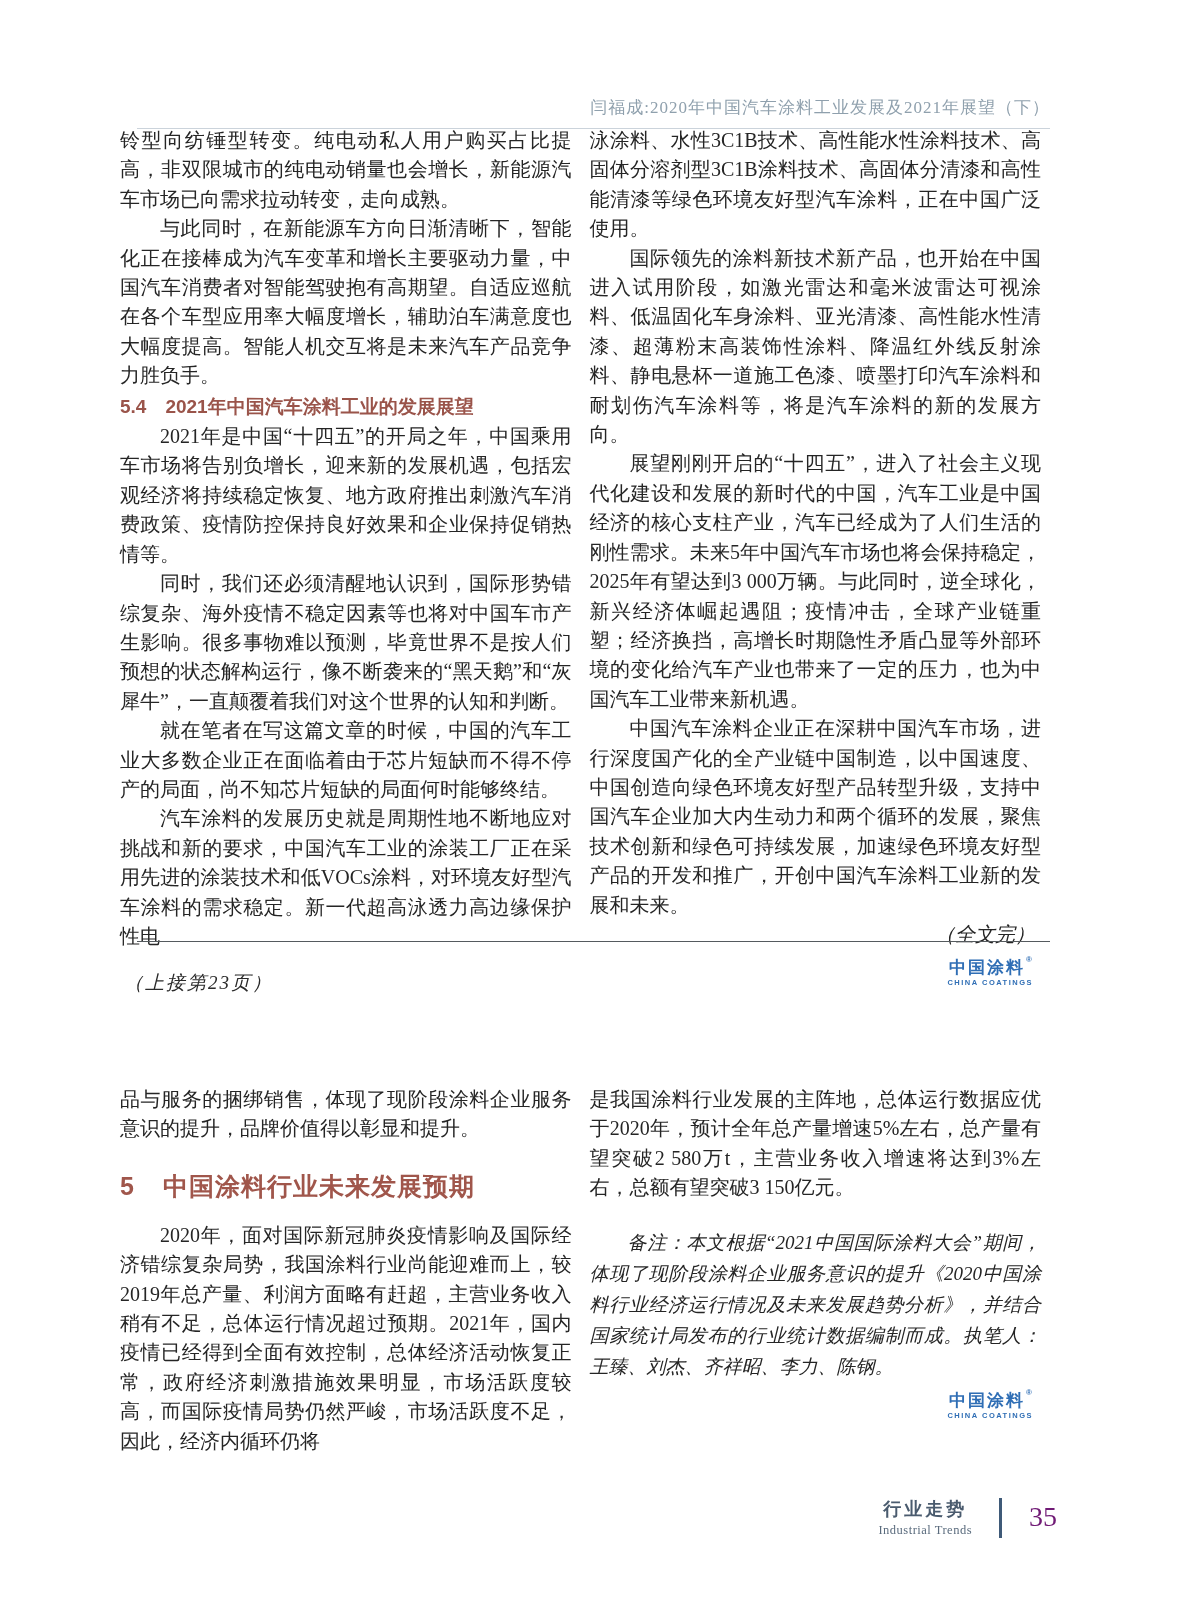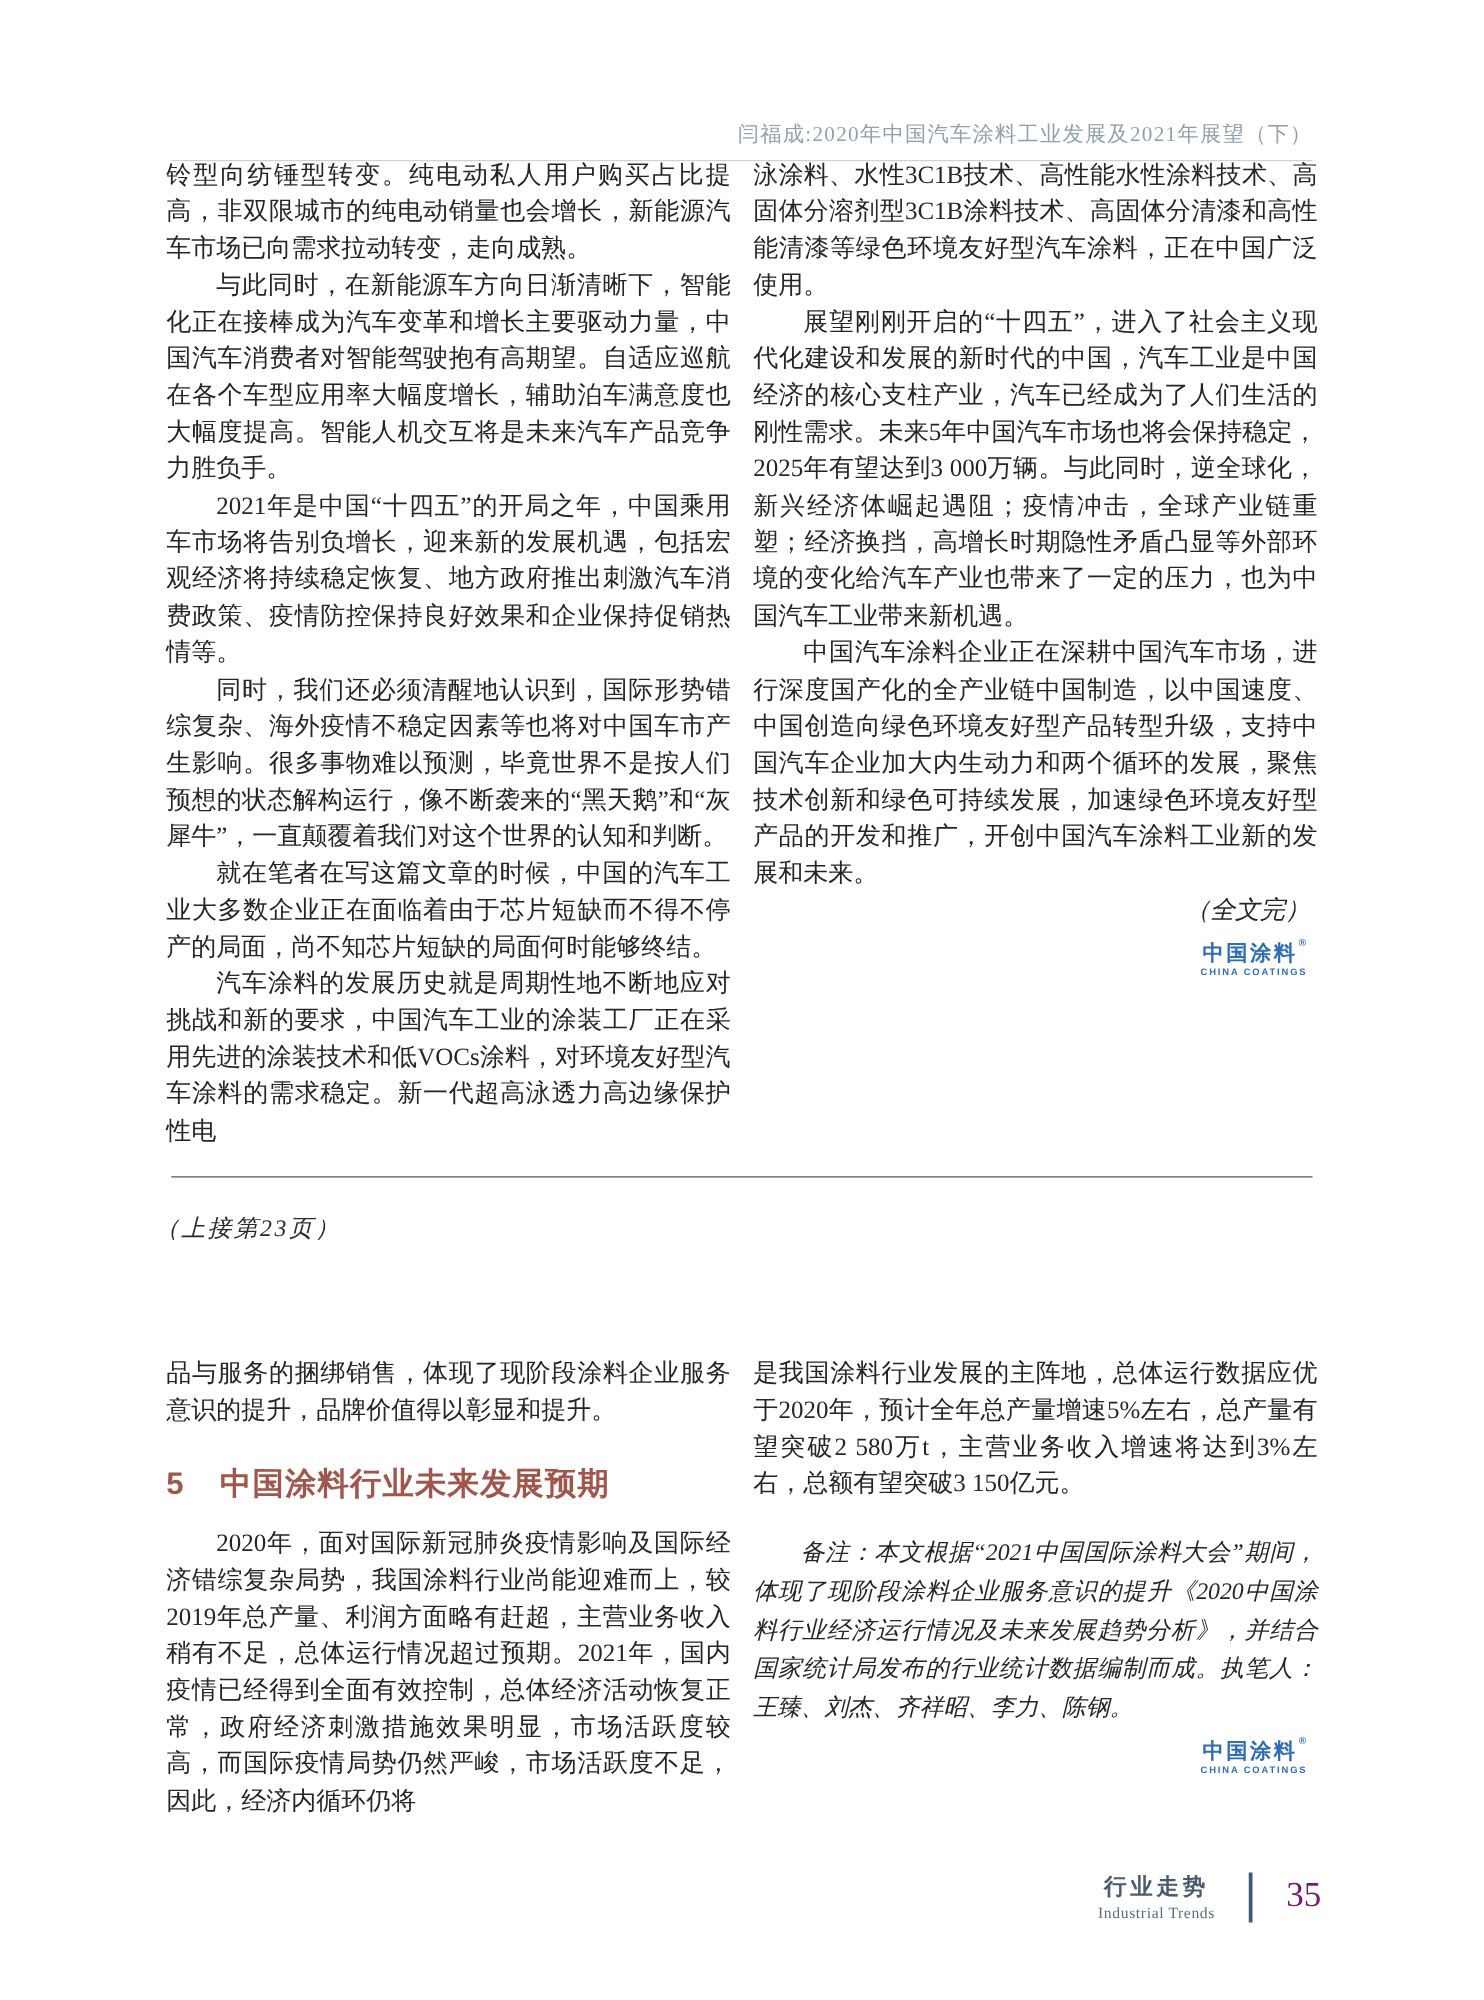--- a/index.html
+++ b/index.html
@@ -9,21 +9,21 @@
     overflow:hidden;
   }
   .running-header {
     position:absolute; top:76px; left:137px; width:913px;
     text-align:right; font-size:17px; letter-spacing:1px;
     color:#8fa0ad; padding-bottom:9px; border-bottom:1px solid #cbd3db;
     font-family:"Liberation Serif","DejaVu Serif",serif;
     margin-top:20px;
   }
   .columns {
-    position:absolute; left:133px; width:921px;
+    position:absolute; left:120px; width:921px;
     display:flex; gap:18px;
   }
   .columns.top { top:126px; }
   .columns.bottom { top:1085px; }
   .col { flex:1; min-width:0; }
   .col p {
     margin:0; font-size:20px; line-height:29.4px; text-align:justify;
     color:#252525;
   }
   .col p.indent { text-indent:2em; }
@@ -84,27 +84,29 @@
 </style>
 </head>
 <body>
 
 <div class="running-header">闫福成:2020年中国汽车涂料工业发展及2021年展望（下）</div>
 
 <div class="columns top">
   <div class="col">
     <p>铃型向纺锤型转变。纯电动私人用户购买占比提高，非双限城市的纯电动销量也会增长，新能源汽车市场已向需求拉动转变，走向成熟。</p>
     <p class="indent">与此同时，在新能源车方向日渐清晰下，智能化正在接棒成为汽车变革和增长主要驱动力量，中国汽车消费者对智能驾驶抱有高期望。自适应巡航在各个车型应用率大幅度增长，辅助泊车满意度也大幅度提高。智能人机交互将是未来汽车产品竞争力胜负手。</p>
+    <div class="h54">5.4　2021年中国汽车涂料工业的发展展望</div>
     <p class="indent">2021年是中国“十四五”的开局之年，中国乘用车市场将告别负增长，迎来新的发展机遇，包括宏观经济将持续稳定恢复、地方政府推出刺激汽车消费政策、疫情防控保持良好效果和企业保持促销热情等。</p>
     <p class="indent">同时，我们还必须清醒地认识到，国际形势错综复杂、海外疫情不稳定因素等也将对中国车市产生影响。很多事物难以预测，毕竟世界不是按人们预想的状态解构运行，像不断袭来的“黑天鹅”和“灰犀牛”，一直颠覆着我们对这个世界的认知和判断。</p>
     <p class="indent">就在笔者在写这篇文章的时候，中国的汽车工业大多数企业正在面临着由于芯片短缺而不得不停产的局面，尚不知芯片短缺的局面何时能够终结。</p>
     <p class="indent">汽车涂料的发展历史就是周期性地不断地应对挑战和新的要求，中国汽车工业的涂装工厂正在采用先进的涂装技术和低VOCs涂料，对环境友好型汽车涂料的需求稳定。新一代超高泳透力高边缘保护性电</p>
   </div>
   <div class="col">
     <p>泳涂料、水性3C1B技术、高性能水性涂料技术、高固体分溶剂型3C1B涂料技术、高固体分清漆和高性能清漆等绿色环境友好型汽车涂料，正在中国广泛使用。</p>
+    <p class="indent">国际领先的涂料新技术新产品，也开始在中国进入试用阶段，如激光雷达和毫米波雷达可视涂料、低温固化车身涂料、亚光清漆、高性能水性清漆、超薄粉末高装饰性涂料、降温红外线反射涂料、静电悬杯一道施工色漆、喷墨打印汽车涂料和耐划伤汽车涂料等，将是汽车涂料的新的发展方向。</p>
     <p class="indent">展望刚刚开启的“十四五”，进入了社会主义现代化建设和发展的新时代的中国，汽车工业是中国经济的核心支柱产业，汽车已经成为了人们生活的刚性需求。未来5年中国汽车市场也将会保持稳定，2025年有望达到3 000万辆。与此同时，逆全球化，新兴经济体崛起遇阻；疫情冲击，全球产业链重塑；经济换挡，高增长时期隐性矛盾凸显等外部环境的变化给汽车产业也带来了一定的压力，也为中国汽车工业带来新机遇。</p>
     <p class="indent">中国汽车涂料企业正在深耕中国汽车市场，进行深度国产化的全产业链中国制造，以中国速度、中国创造向绿色环境友好型产品转型升级，支持中国汽车企业加大内生动力和两个循环的发展，聚焦技术创新和绿色可持续发展，加速绿色环境友好型产品的开发和推广，开创中国汽车涂料工业新的发展和未来。</p>
     <p class="end-note">（全文完）</p>
     <div class="logo">
       <div class="logo-cn"><span>中国涂料</span><span class="logo-mark">®</span></div>
       <div class="logo-en">CHINA COATINGS</div>
     </div>
   </div>
 </div>
 

